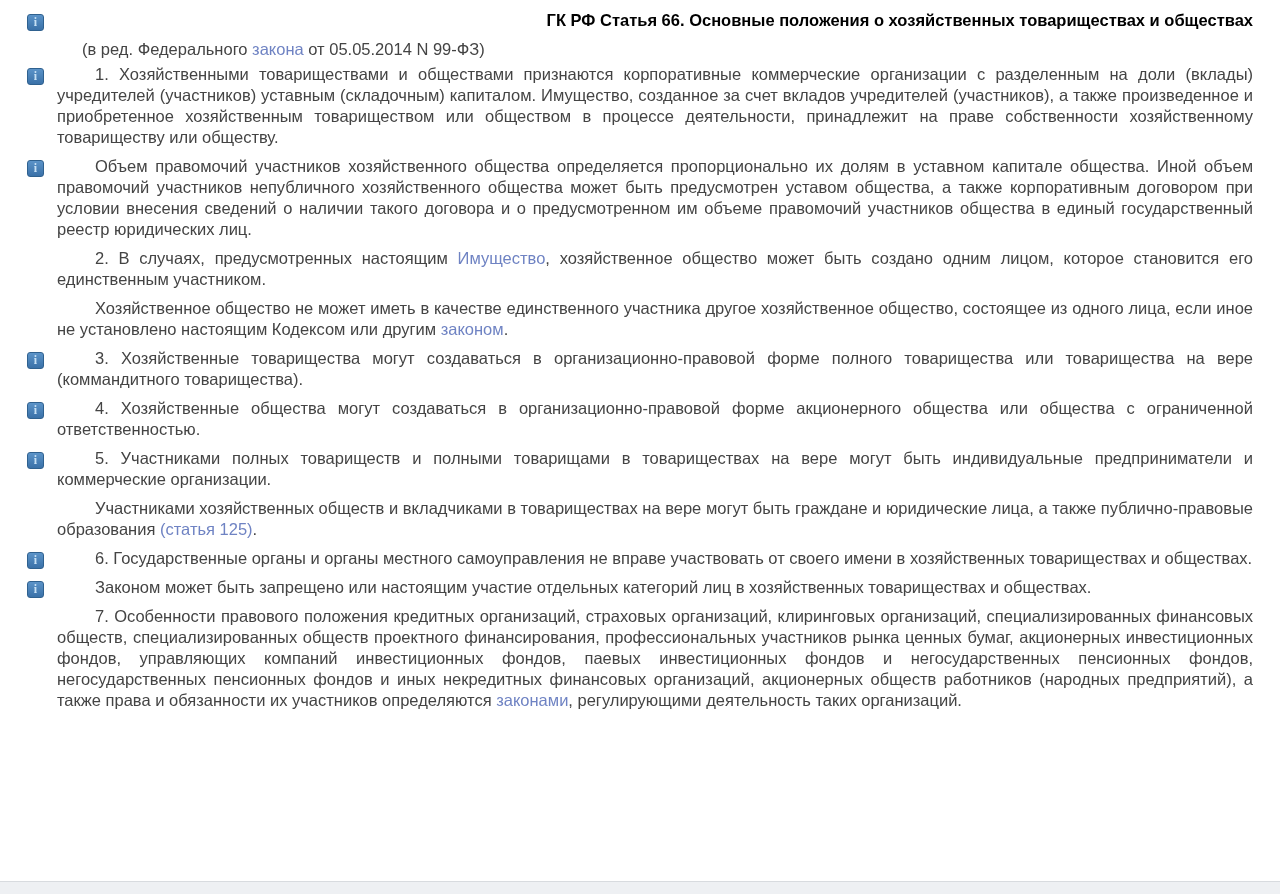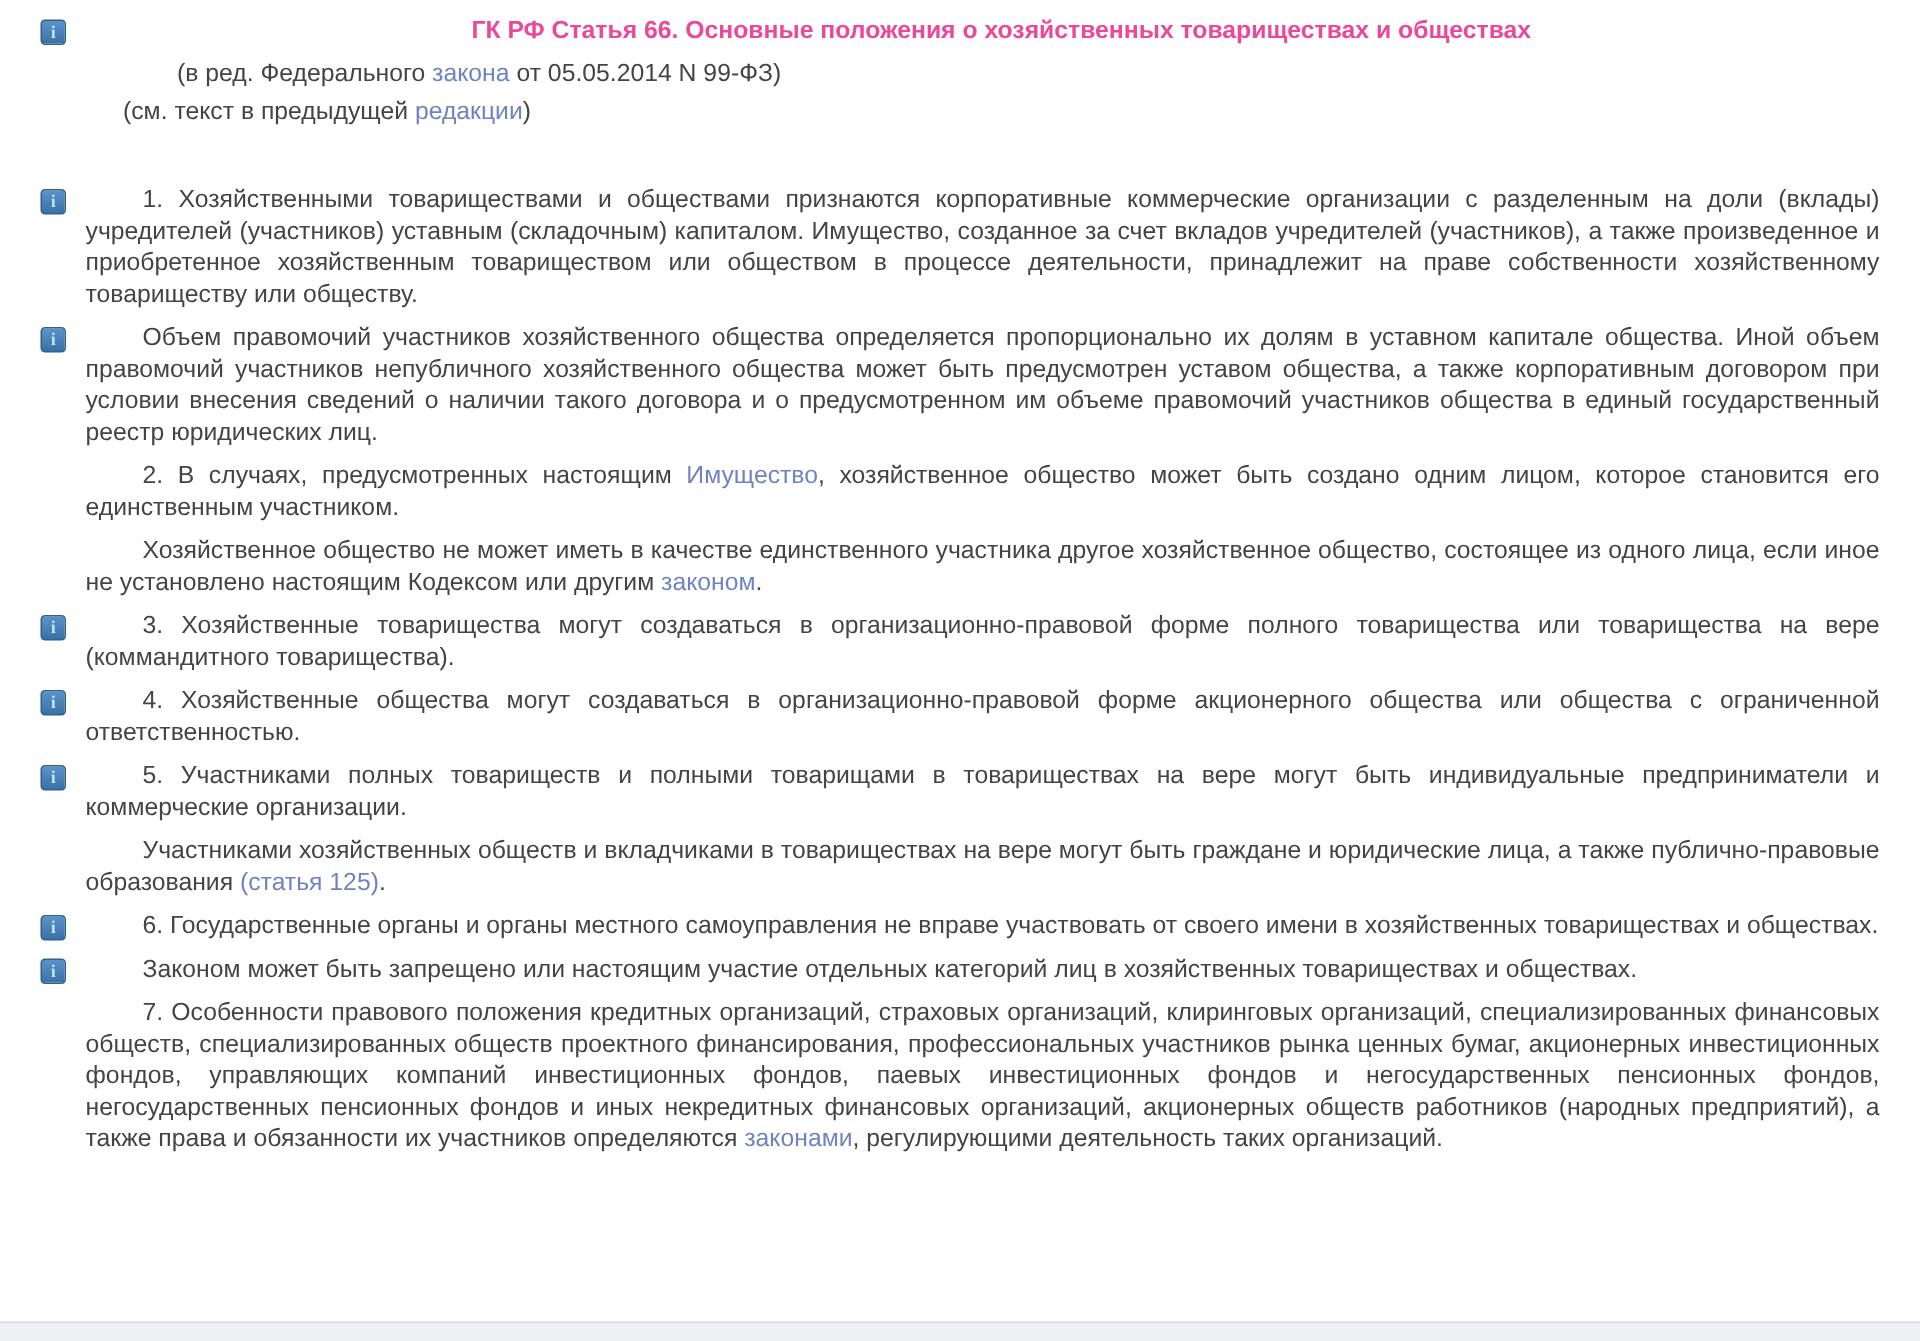--- a/index.html
+++ b/index.html
@@ -36,25 +36,25 @@
     flex: 1 1 auto;
     box-sizing: border-box;
     padding-right: 27px;
     text-align: justify;
     text-indent: 38px;
   }
   .content.sub { text-indent: 25px; }
   .title-row { margin-bottom: 8px; }
   .title-row .content {
     font-weight: bold;
-    color: #ec4899;
+    color: #000000;
     text-indent: 25px;
-    text-align: center;
+    text-align: right;
   }
-  .edition-row { margin-bottom: 4px; gap: 36px; }
+  .edition-row { margin-bottom: 4px; }
   .see-row { margin-bottom: 38px; }
   .info-icon {
     display: inline-block;
     width: 17px;
     height: 17px;
     margin-top: 1px;
     border-radius: 3px;
     background: linear-gradient(180deg, #5b93c8 0%, #3a71a8 100%);
     border: 1px solid #2f618f;
     box-sizing: border-box;
@@ -93,24 +93,20 @@
       <span class="info-icon">i</span>
     </div>
     <div class="content">ГК РФ Статья 66. Основные положения о хозяйственных товариществах и обществах</div>
   </div>
 
   <div class="row edition-row">
     <div class="gutter"></div>
     <div class="content sub" id="edition-line"><span>(в ред. Федерального </span><a class="lnk" href="#">закона</a><span> от 05.05.2014 N 99-ФЗ)</span></div>
   </div>
 
-  <div class="row see-row">
-    <div class="gutter"></div>
-    <div class="content sub" id="see-line"><span>(см. текст в предыдущей </span><a class="lnk" href="#">редакции</a><span>)</span></div>
-  </div>
 
   <div id="paragraphs">
       <div class="row">
         <div class="gutter"><span class="info-icon">i</span></div>
         <div class="content"><span>1. Хозяйственными товариществами и обществами признаются корпоративные коммерческие организации с разделенным на доли (вклады) учредителей (участников) уставным (складочным) капиталом. Имущество, созданное за счет вкладов учредителей (участников), а также произведенное и приобретенное хозяйственным товариществом или обществом в процессе деятельности, принадлежит на праве собственности хозяйственному товариществу или обществу.</span></div>
       </div>
       <div class="row">
         <div class="gutter"><span class="info-icon">i</span></div>
         <div class="content"><span>Объем правомочий участников хозяйственного общества определяется пропорционально их долям в уставном капитале общества. Иной объем правомочий участников непубличного хозяйственного общества может быть предусмотрен уставом общества, а также корпоративным договором при условии внесения сведений о наличии такого договора и о предусмотренном им объеме правомочий участников общества в единый государственный реестр юридических лиц.</span></div>
       </div>

